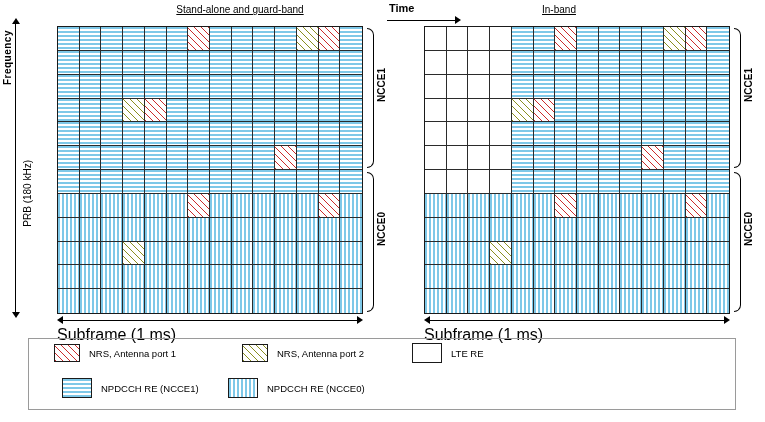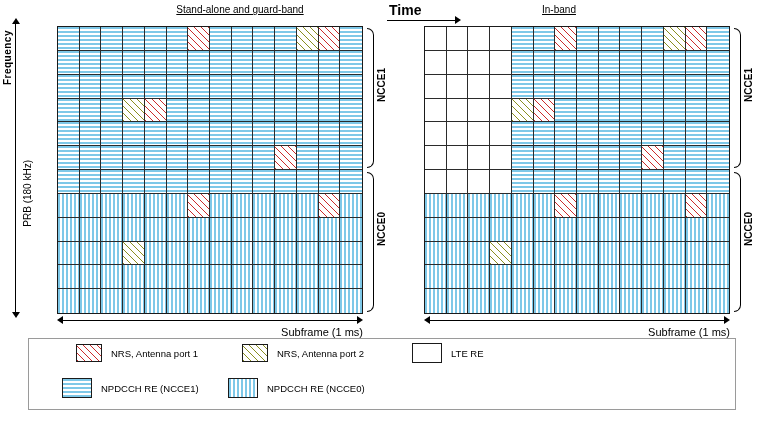--- a/index.html
+++ b/index.html
@@ -142,37 +142,37 @@
     font-size: 9.5px;
   }
   .legend-row .lbl { margin-left: 9px; white-space: nowrap; }
   .legend-box {
     position: absolute;
     border: 1px solid #9a9a9a;
     box-sizing: border-box;
   }
   .sub-label {
     position: absolute;
-    font-size: 11px;
+    font-size: 16px;
     white-space: nowrap;
-    text-align: right;
+    text-align: left;
   }
 </style>
 </head>
 <body>
 
 <div class="abs" style="left:10px; top:18px; width:12px; height:300px;">
   <div class="arrow-v arrow-up abs" style="left:2px; top:0;"></div>
   <div class="line-v abs" style="left:5px; top:5px; height:290px;"></div>
   <div class="arrow-v arrow-down abs" style="left:2px; top:294px;"></div>
 </div>
 <div class="abs vlabel freq-label" style="left:2px; top:30px;">Frequency</div>
 <div class="abs vlabel prb-label" style="left:22px; top:160px;">PRB (180 kHz)</div>
 
-<div class="abs bold" style="left:389px; top:2px; font-size:14px;">Time</div>
+<div class="abs bold" style="left:389px; top:2px; font-size:11px;">Time</div>
 <div class="abs" style="left:387px; top:16px; width:76px; height:9px;">
   <div class="line-h abs" style="left:0; top:4px; width:70px;"></div>
   <div class="arrow-h arrow-right abs" style="left:68px; top:0;"></div>
 </div>
 
 <div class="abs title" style="left:110px; top:4px; width:260px;">Stand-alone and guard-band</div>
 <div class="grid" id="grid-standalone" style="left: 57px; top: 26px; width: 306px; height: 288px; grid-template-columns: repeat(14, 1fr); grid-template-rows: repeat(12, 1fr);">
     <div class="cell re-ncce1"></div>
     <div class="cell re-ncce1"></div>
     <div class="cell re-ncce1"></div>
@@ -534,21 +534,21 @@
 
 <div class="abs" style="left:424px; top:316px; width:306px; height:9px;">
   <div class="arrow-h arrow-left abs" style="left:0; top:0;"></div>
   <div class="line-h abs" style="left:5px; top:4px; width:296px;"></div>
   <div class="arrow-h arrow-right abs" style="left:300px; top:0;"></div>
 </div>
 <div class="sub-label" style="left:424px; top:326px; width:306px;">Subframe (1 ms)</div>
 
 <div class="legend-box" style="left:28px; top:338px; width:708px; height:72px;"></div>
 
-<div class="legend-row" style="left:76px; top:344px;">
+<div class="legend-row" style="left:54px; top:344px;">
   <span class="swatch re-nrs1"></span>
   <span class="lbl">NRS, Antenna port  1</span>
 </div>
 
 <div class="legend-row" style="left:242px; top:344px;">
   <span class="swatch re-nrs2"></span>
   <span class="lbl">NRS, Antenna port 2</span>
 </div>
 
 <div class="legend-row" style="left:412px; top:343px;">

